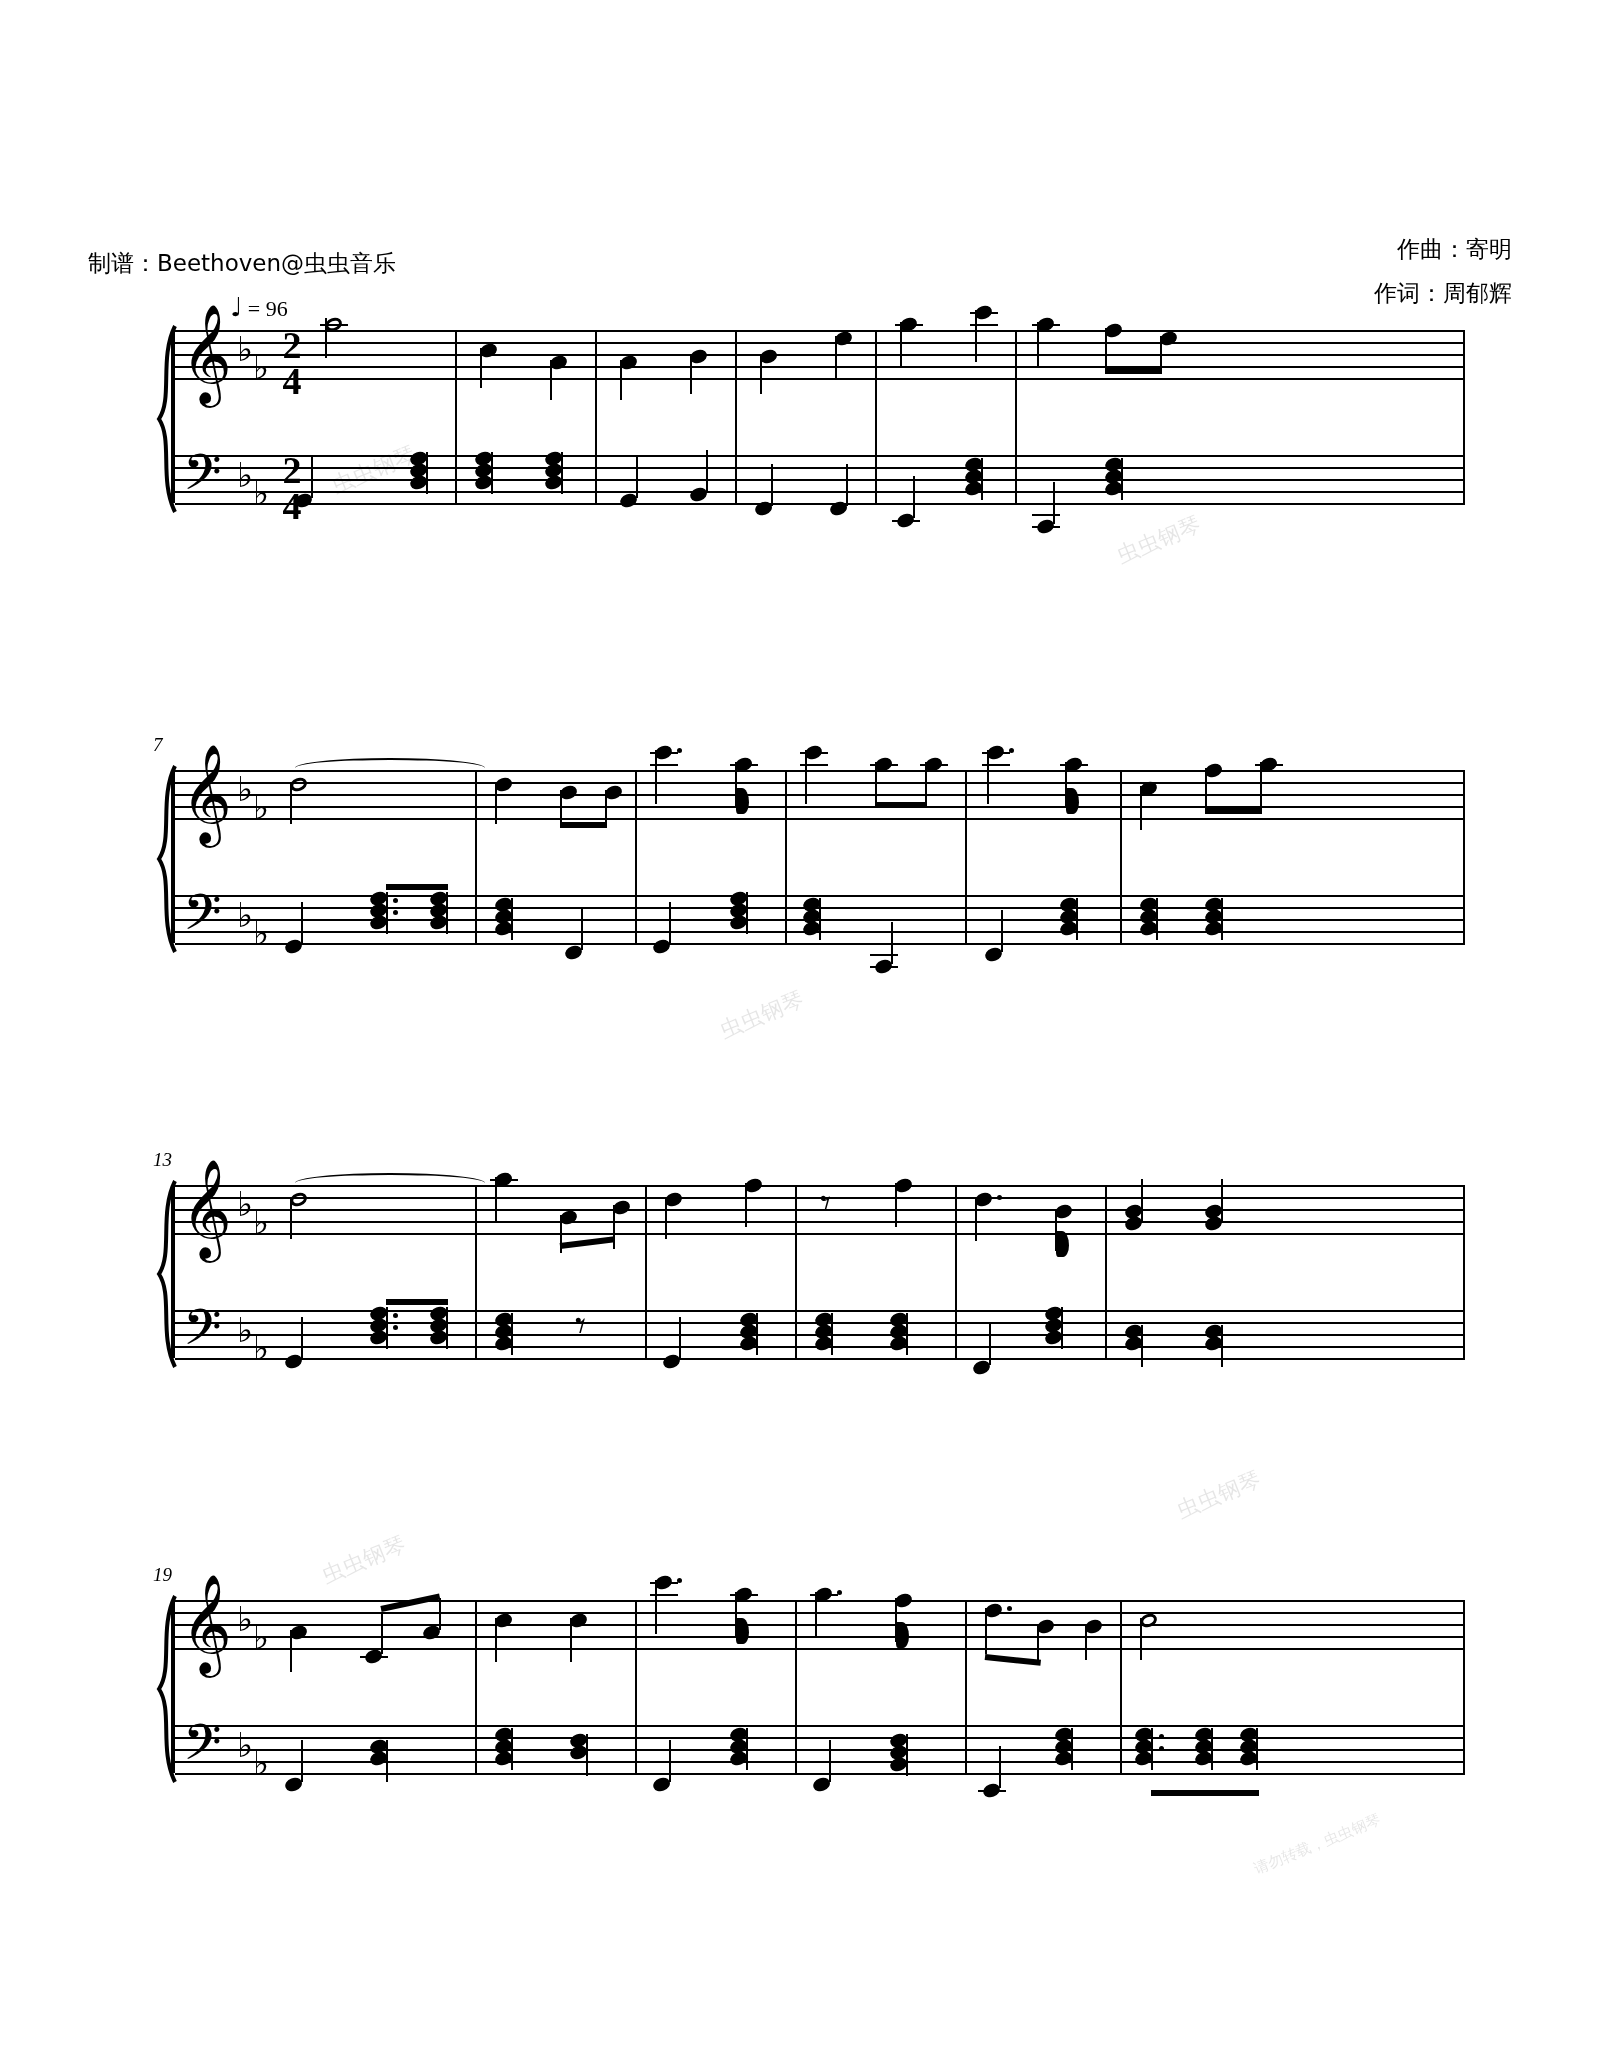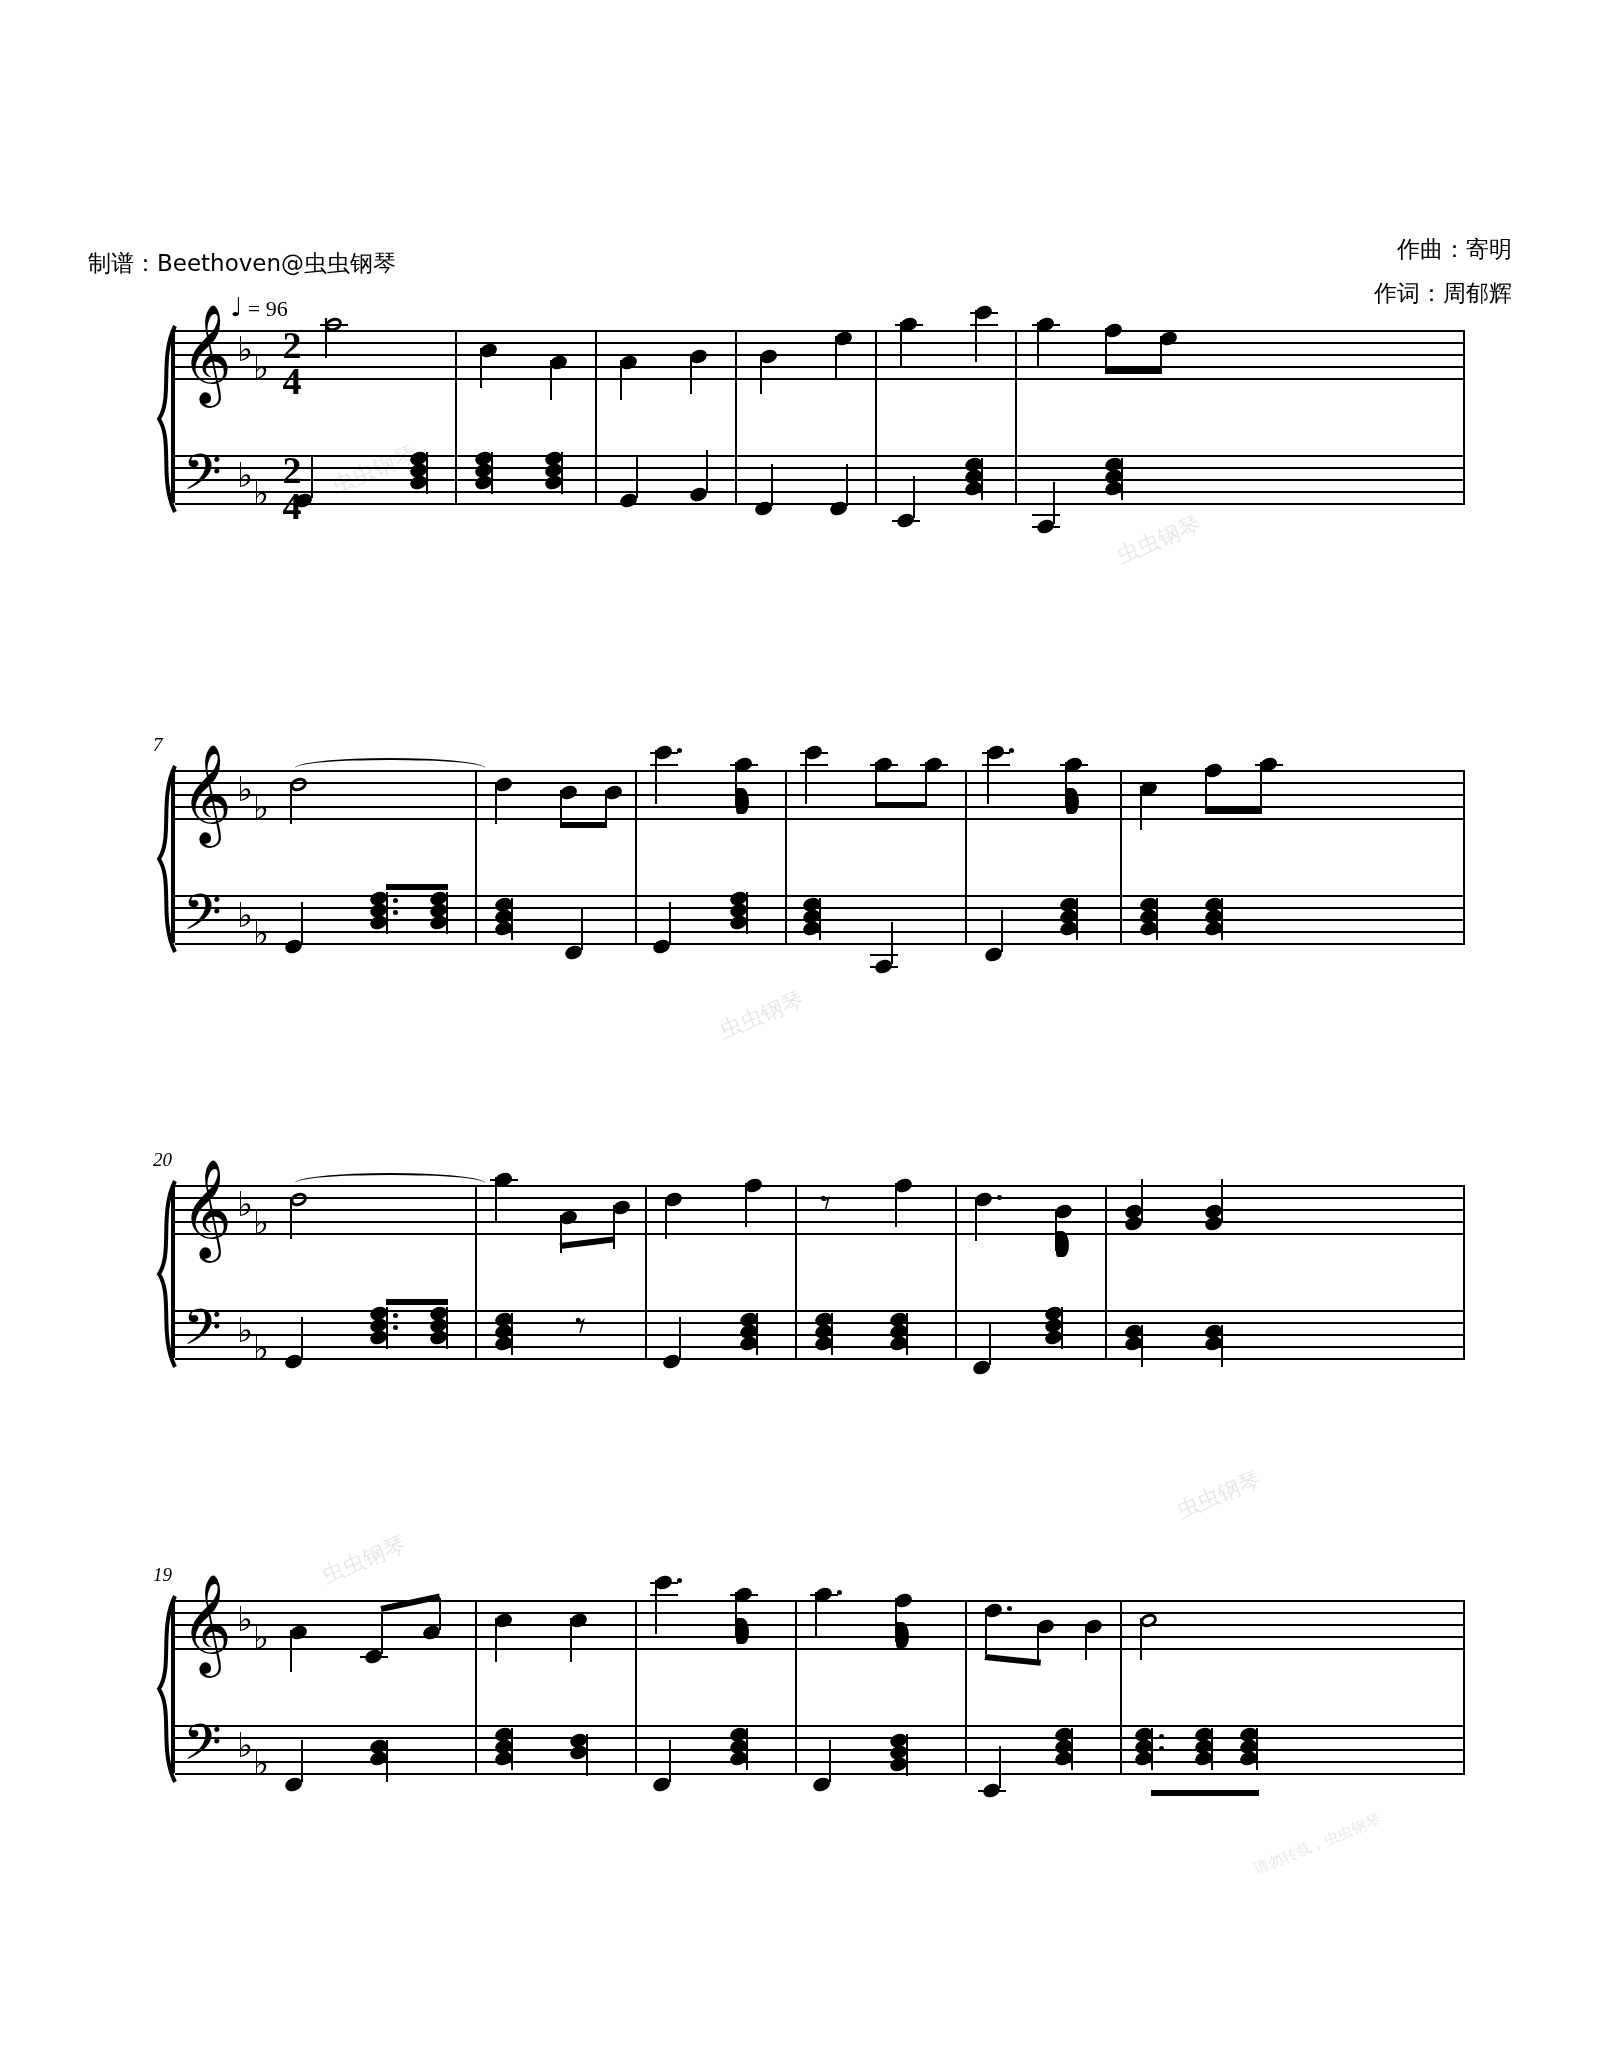--- a/index.html
+++ b/index.html
@@ -189,21 +189,21 @@
     white-space: nowrap;
     pointer-events: none;
   }
   .wm.small { font-size: 15px; }
 </style>
 </head>
 <body>
 
 <div class="page">
 
-  <div class="credit-left">制谱：Beethoven@虫虫钢琴</div>
+  <div class="credit-left">制谱：Beethoven@虫虫音乐</div>
   <div class="credit-right">
     <div>作曲：寄明</div>
     <div>作词：周郁辉</div>
   </div>
 
   <div class="system" style="top:330px;">
     <div class="tempo" style="left:55px; top:-38px;">
       <span style="font-family:'DejaVu Sans',serif;font-size:26px;">♩</span>
       <span>= 96</span>
     </div>
@@ -483,21 +483,21 @@
     <div class="stem" style="left:981px; top:128px; height:42px;"></div>
     <div class="nh" style="left:1030px; top:128px;"></div>
     <div class="nh" style="left:1030px; top:140px;"></div>
     <div class="nh" style="left:1030px; top:152px;"></div>
     <div class="stem" style="left:1046px; top:128px; height:42px;"></div>
 
     <div class="barline" style="left:1288px; top:0px; height:173px;"></div>
   </div>
 
   <div class="system" style="top:1185px;">
-    <div class="measure-num" style="left:-22px; top:-36px;">20</div>
+    <div class="measure-num" style="left:-22px; top:-36px;">13</div>
 
     <div class="staff" style="top:0px;">
       <div class="line l0"></div>
         <div class="line l1"></div>
         <div class="line l2"></div>
         <div class="line l3"></div>
         <div class="line l4"></div>
     </div>
     <div class="staff" style="top:125px;">
       <div class="line l0"></div>

